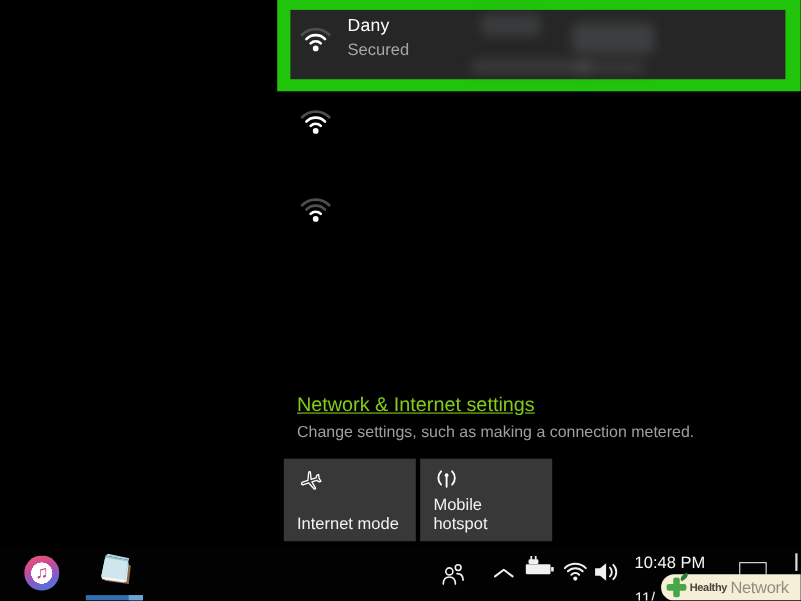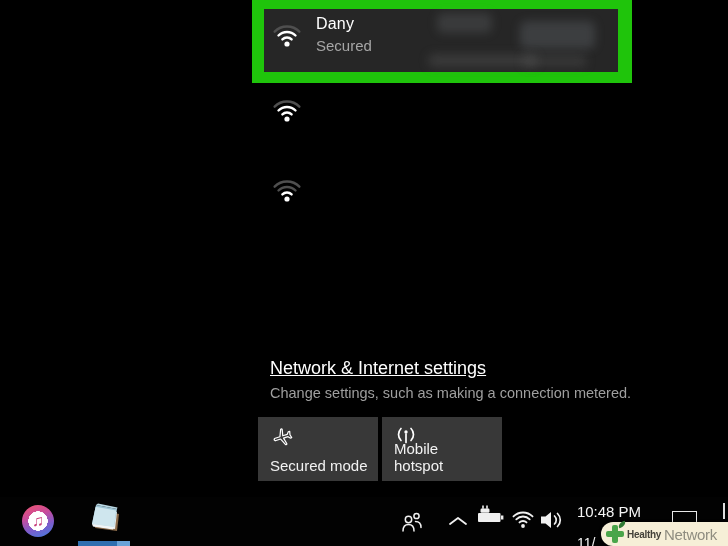--- a/index.html
+++ b/index.html
@@ -1,36 +1,36 @@
 <!DOCTYPE html>
 <html><head>
 <meta charset="utf-8">
 <style>
   html,body{margin:0;padding:0;}
   body{width:728px;height:546px;background:#000;overflow:hidden;
        font-family:"Liberation Sans","DejaVu Sans",sans-serif;position:relative;}
   .abs{position:absolute;}
 
   
-  .highlight-box{left:252px;top:0;width:380px;height:83px;background:#1fc40b;text-align:center;}
+  .highlight-box{left:252px;top:0;width:476px;height:83px;background:#1fc40b;text-align:center;}
   .connected-item{position:absolute;left:12px;top:9px;right:14px;bottom:11px;background:#262626;}
   .net-name{position:absolute;left:52px;top:6px;font-size:16px;color:#ffffff;letter-spacing:.2px;}
   .net-status{position:absolute;left:52px;top:28px;font-size:15px;color:#a6a6a6;}
   .blur-blob{position:absolute;border-radius:6px;filter:blur(5px);}
 
   
   .wifi-row{width:34px;height:34px;}
 
   
-  .settings-link{left:270px;top:358px;font-size:18px;color:#ffffff;text-decoration:underline;cursor:pointer;}
+  .settings-link{left:270px;top:358px;font-size:18px;color:#84cc16;text-decoration:underline;cursor:pointer;}
   .settings-hint{left:270px;top:385px;font-size:14.5px;color:#9f9f9f;}
 
   
   .tiles{left:258px;top:417px;display:flex;gap:4px;}
-  .tile{width:120px;height:64px;background:#383838;position:relative;color:#f2f2f2;text-decoration:underline;}
+  .tile{width:120px;height:75px;background:#383838;position:relative;color:#f2f2f2;text-decoration:underline;}
   .tile.active{background:#0b58ad;}
   .tile .t-icon{position:absolute;left:12px;top:7px;}
   .tile .t-label{position:absolute;left:12px;bottom:7px;font-size:15px;line-height:17px;max-width:70px;}
 
   
   .taskbar{left:0;top:497px;width:728px;height:49px;background:#020202;}
   .itunes-icon{left:22px;top:505px;width:32px;height:32px;border-radius:50%;
      background:radial-gradient(closest-side,#ffffff 60%,transparent 61%),
                 linear-gradient(160deg,#f0566e 0%,#c94b9a 35%,#7e5ccb 65%,#3f7ee0 100%);}
   .itunes-note{position:absolute;left:0;top:0;width:100%;height:100%;display:flex;align-items:center;justify-content:center;
@@ -97,21 +97,21 @@
 <div class="abs settings-link">Network &amp; Internet settings</div>
 <div class="abs settings-hint">Change settings, such as making a connection metered.</div>
 
 <div class="abs tiles">
   <div class="tile">
     <svg class="t-icon" width="26" height="26" viewBox="0 0 26 32">
       <g transform="rotate(-18 13 16)">
         <path d="M2.5,14.5 L9.5,14.5 L13,6.5 C13.4,5.4 15.2,5.6 14.9,7 L13.2,14.5 L19,14.5 L21,12 L23,12 L22,16 L23,20 L21,20 L19,17.5 L13.2,17.5 L14.9,25 C15.2,26.4 13.4,26.6 13,25.5 L9.5,17.5 L2.5,17.5 L1.5,16 Z" stroke="#ffffff" stroke-width="1.5" fill="none" stroke-linejoin="round"></path>
       </g>
     </svg>
-    <div class="t-label" style="max-width:100px;">Secured mode</div>
+    <div class="t-label" style="max-width:100px;">Internet mode</div>
   </div>
   <div class="tile">
     <svg class="t-icon" width="24" height="24" viewBox="0 0 24 24">
       <path d="M7,4.5 A8.5,8.5 0 0 0 7,16.5" stroke="#ffffff" stroke-width="1.7" fill="none" stroke-linecap="round"></path>
       <path d="M17,4.5 A8.5,8.5 0 0 1 17,16.5" stroke="#ffffff" stroke-width="1.7" fill="none" stroke-linecap="round"></path>
       <circle cx="12" cy="8" r="1.7" fill="#ffffff"></circle>
       <line x1="12" y1="10" x2="12" y2="18.5" stroke="#ffffff" stroke-width="1.7" stroke-linecap="round"></line>
     </svg>
     <div class="t-label">Mobile hotspot</div>
   </div>

